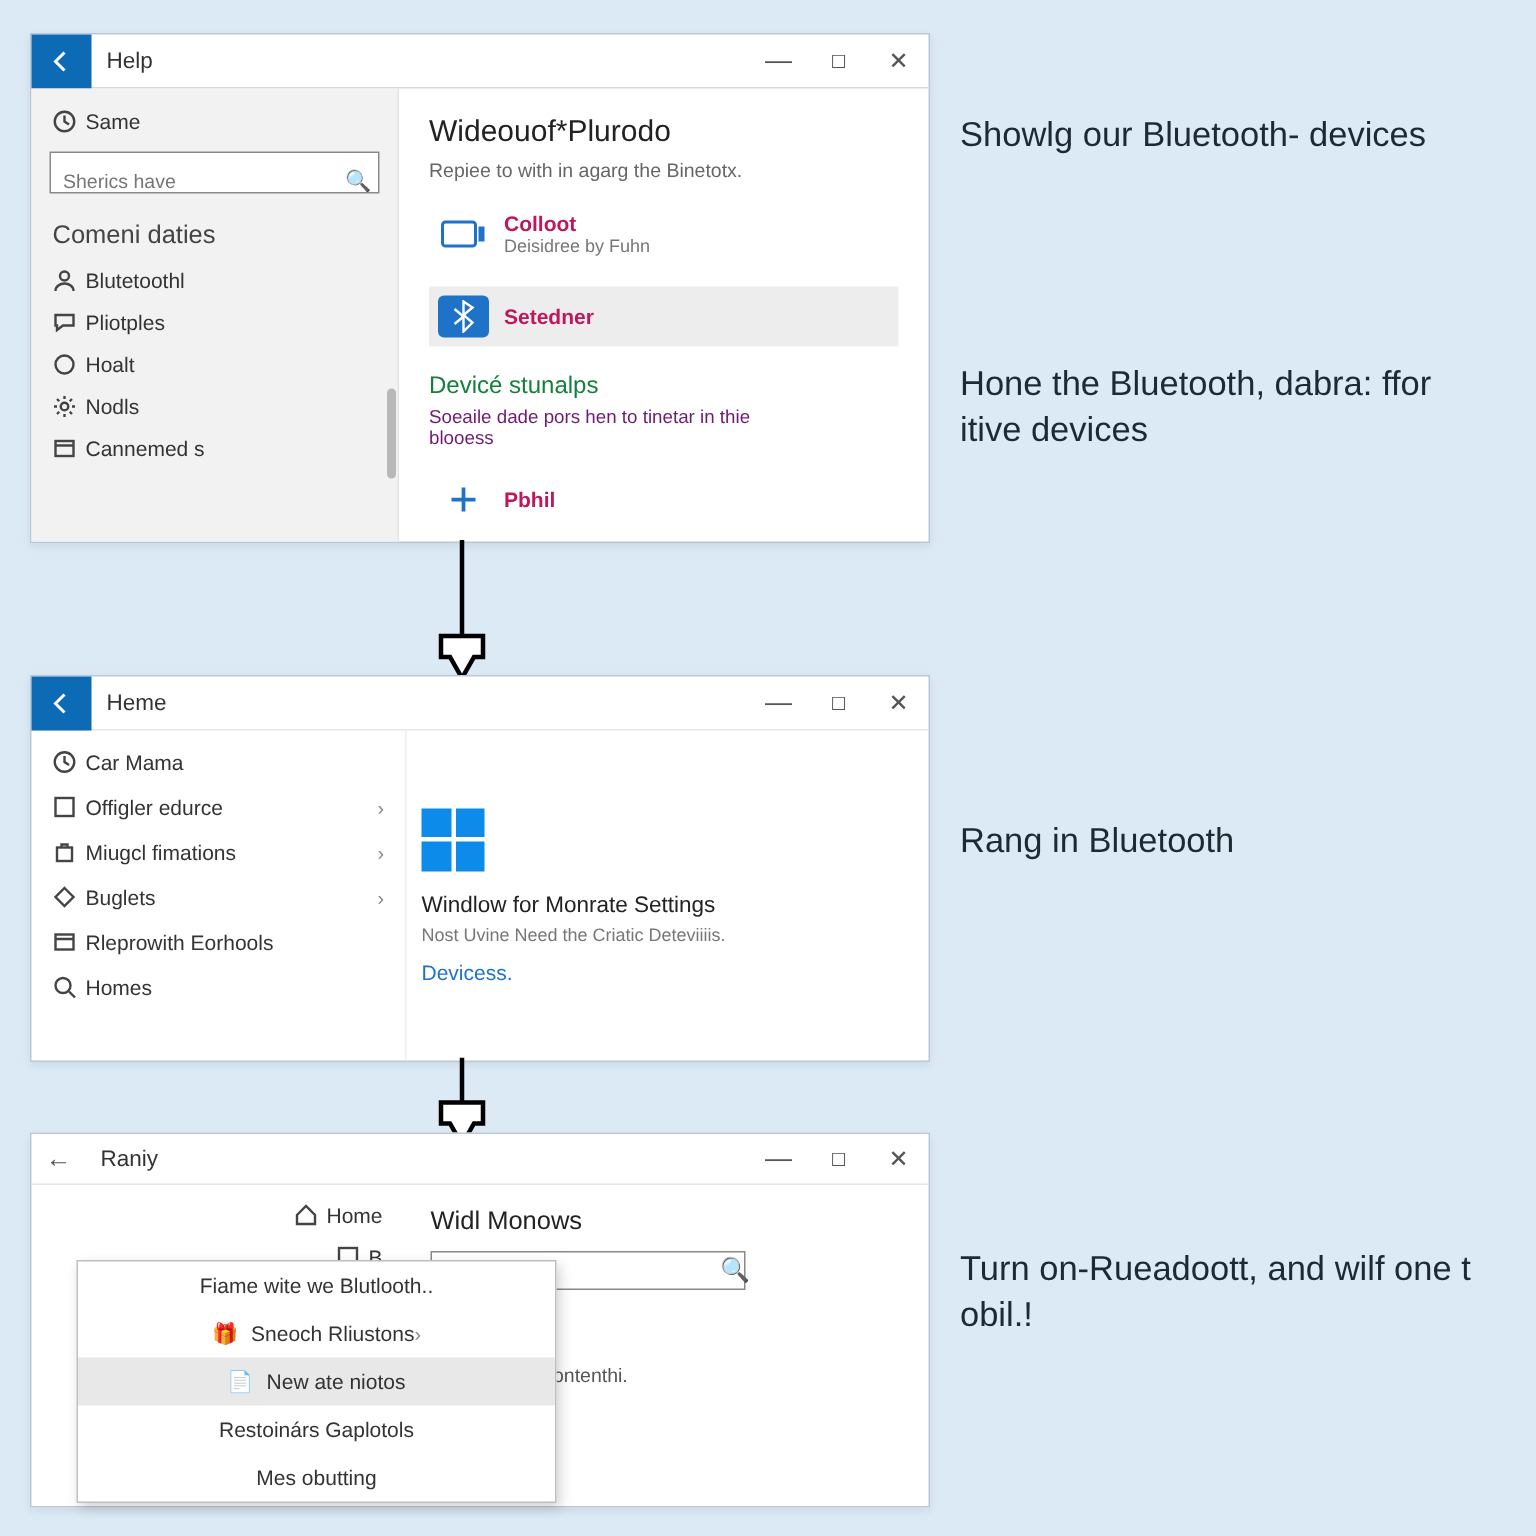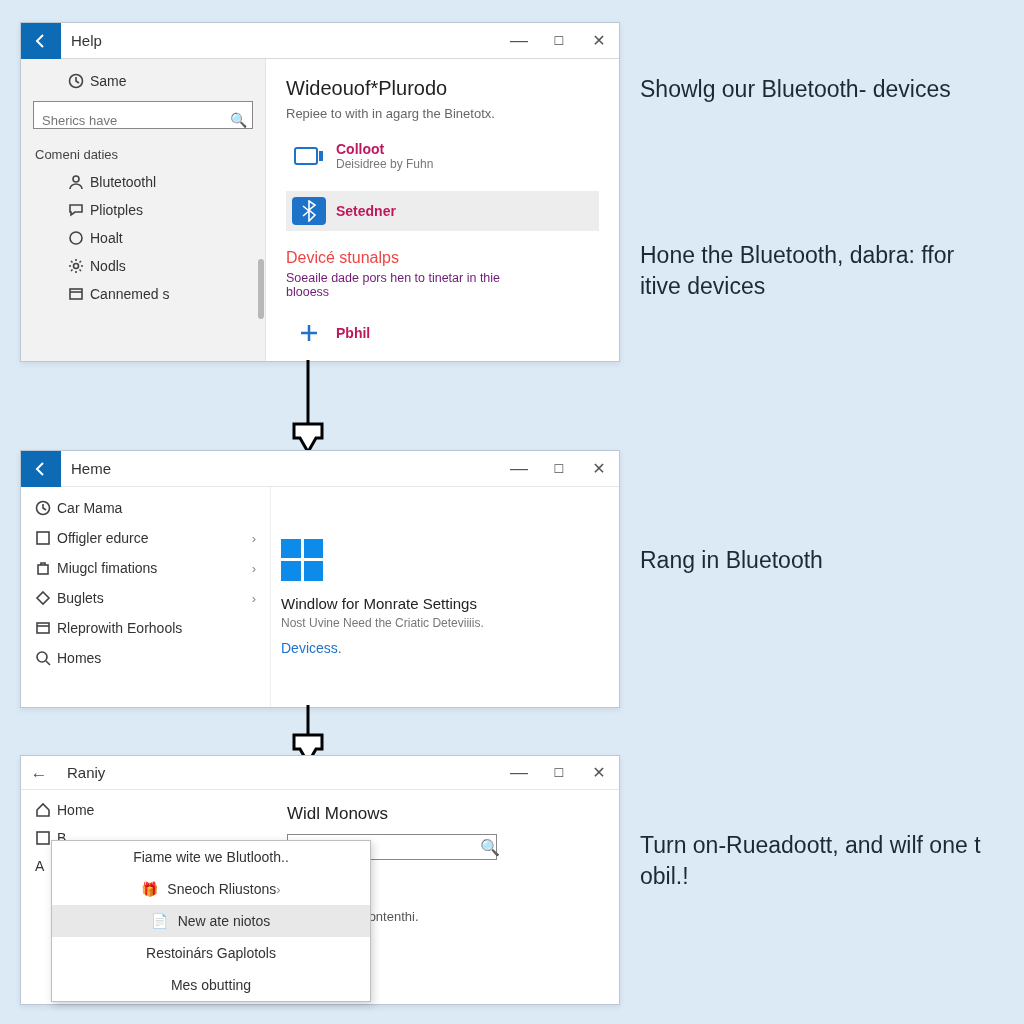--- a/index.html
+++ b/index.html
@@ -38,49 +38,49 @@
   .maxim { font-size: 12px; }
   .closebtn { font-size: 16px; }
   .w1-body { display: flex; height: calc(100% - 36px); }
   .w1-side {
     width: 245px; background: #f2f2f2;
     border-right: 1px solid #e4e4e4; display:flex; flex-direction:column;
     padding-top: 8px; position: relative;
   }
   .side-row {
     display: flex; align-items: flex-start; padding: 6px 14px;
-    font-size: 14px; color: #333; margin-left: 33px;
+    font-size: 14px; color: #333;
   }
   .side-row .ico { width: 22px; display:flex; }
   .searchbox {
     margin: 6px 12px; display:flex; align-items:flex-end;
     border: 1px solid #888; background:#fff; height: 28px;
   }
   .searchbox input {
     flex:1; border:none; outline:none; font-size: 13px;
     padding: 0 8px; color:#777;
   }
   .searchbox .mag { width: 26px; text-align:center; color:#555; font-size:14px;}
-  .side-heading { font-size: 13px; color:#444; padding: 12px 14px 6px; font-weight:500;}
+  .side-heading { font-size: 17px; color:#444; padding: 12px 14px 6px; font-weight:500;}
   .scroll-thumb {
     position:absolute; right:1px; top: 200px; width: 6px; height: 60px;
     background:#b8b8b8; border-radius:3px;
   }
   .w1-main { flex:1; padding: 18px 20px; overflow:hidden;}
   .w1-main h2 { font-size: 20px; font-weight: 400; color:#222; }
   .w1-main .sub { font-size: 13px; color:#666; margin-top:6px; max-width: 220px;}
   .dev-row { display:flex; align-items:center; margin-top:14px; padding:6px;}
   .dev-row.sel { background:#ededed; }
   .dev-ico {
     width: 34px; height: 28px; display:flex; align-items:center; justify-content:center;
     margin-right:10px;
   }
   .dev-txt .t { font-size: 14px; color:#be185d;font-weight:bold; }
   .dev-txt .s { font-size: 12px; color:#777; }
-  .sec-h { font-size: 16px; color:#ef4444; margin-top: 18px; font-weight:500;}
+  .sec-h { font-size: 16px; color:#15803d; margin-top: 18px; font-weight:500;}
   .sec-s { font-size: 12.5px; color:#701a75; margin-top:4px; max-width:240px;}
 
   
   .w2 { left: 20px; top: 450px; width: 600px; height: 258px; }
   .w2-header { height: 36px; display:flex; align-items:center; border-bottom:1px solid #e6e6e6;}
   .w2-back {
     width: 40px; height:36px; background:#0d6ab5;
     display:flex;align-items:center;justify-content:center;
   }
   .w2-body { display:flex; height: calc(100% - 36px); }
@@ -98,21 +98,21 @@
   .w2-main .mh { font-size: 15px; color:#222; }
   .w2-main .ms { font-size: 12px; color:#777; margin-top:4px;}
   .w2-main .link { font-size: 14px; color:#1e73c8; margin-top:10px;}
 
   
   .w3 { left: 20px; top: 755px; width: 600px; height: 250px; }
   .w3-header { height: 34px; display:flex; align-items:center; border-bottom:1px solid #e6e6e6;}
   .w3-back { width: 36px; text-align:center; color:#555; font-size:17px;}
   .w3-body { display:flex; height:calc(100% - 34px); position:relative;}
   .w3-side { width: 248px; padding-top: 6px;}
-  .w3-row { display:flex; align-items:center; padding:6px 14px; font-size:14px; color:#333;}
+  .w3-row { display:flex; align-items:center; padding:6px 14px; font-size:14px; color:#333;justify-content:flex-end;}
   .w3-row .ico { width:22px; display:flex;}
   .w3-main { flex:1; padding: 14px 18px;}
   .w3-main h3 { font-size: 17px; font-weight:400; color:#222;}
   .sbox2 {
     margin-top:10px; display:flex; align-items:center;
     border:1px solid #888; height:26px; width:210px;
   }
   .sbox2 input { flex:1; border:none; outline:none; padding:0 8px; font-size:13px;}
   .sbox2 .mag { width:24px; text-align:center; color:#555;}
   .popup {

